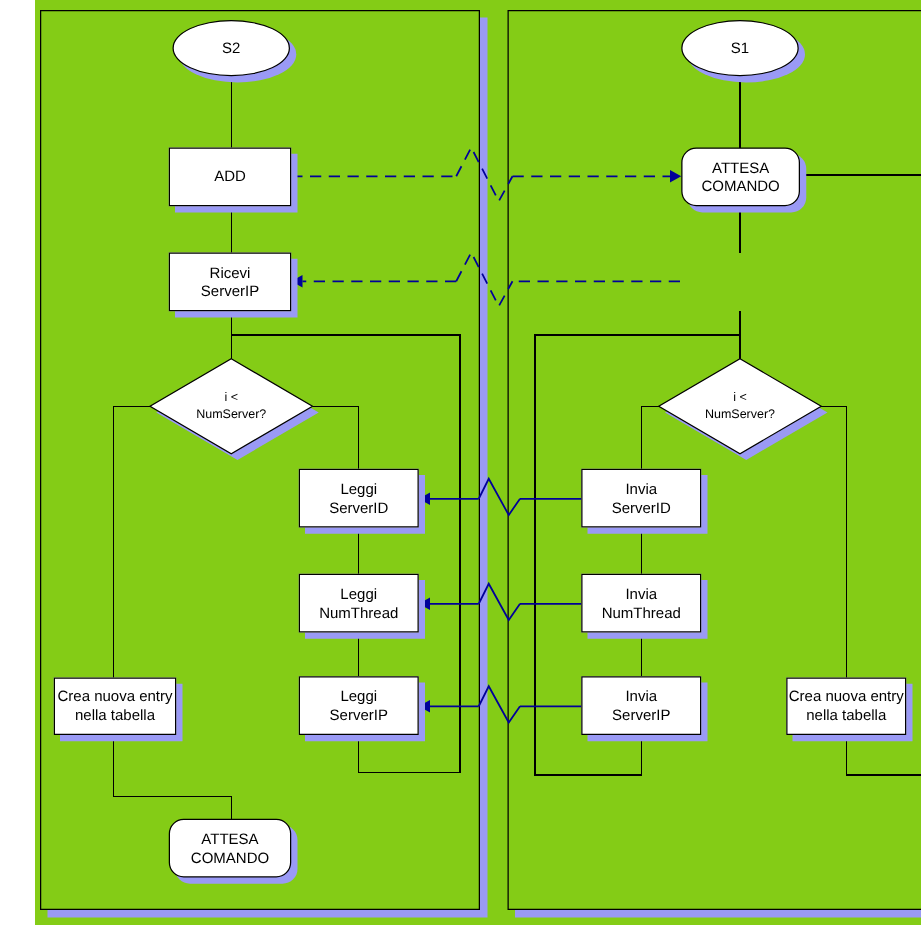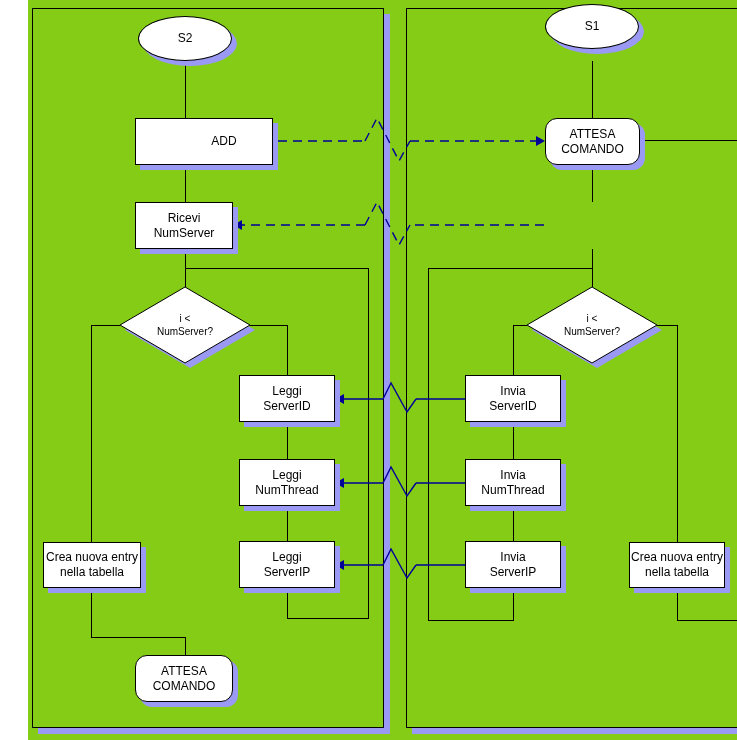--- a/index.html
+++ b/index.html
@@ -94,37 +94,37 @@
 
     <g stroke="#000099" stroke-width="1.4" fill="none">
       <path d="M437,565 L388,565"></path>
       <path d="M388,565 L379,578 L363,549 L355,565"></path>
       <path d="M355,565 L316,565"></path>
     </g>
     <polygon points="316,560 316,570 307,565" fill="#000099"></polygon>
   </svg>
 
   <div class="node ellipse" style="left:110px;top:16px;width:92px;height:43px;">S2</div>
-  <div class="node" style="left:107px;top:118px;width:96px;height:45px;padding-left:40px;">ADD</div>
+  <div class="node" style="left:107px;top:118px;width:96px;height:45px;">ADD</div>
   <div class="node" style="left:107px;top:202px;width:96px;height:45px;">Ricevi
-NumServer</div>
+ServerIP</div>
   <div class="dlabel" style="left:107px;top:300px;width:100px;height:50px;">i &lt;
 NumServer?</div>
   <div class="node" style="left:15px;top:542px;width:96px;height:44px;">Crea nuova entry
 nella tabella</div>
   <div class="node" style="left:211px;top:375px;width:94px;height:45px;">Leggi
 ServerID</div>
   <div class="node" style="left:211px;top:459px;width:94px;height:45px;">Leggi
 NumThread</div>
   <div class="node" style="left:211px;top:541px;width:94px;height:45px;">Leggi
 ServerIP</div>
   <div class="node rounded" style="left:107px;top:655px;width:96px;height:45px;">ATTESA
 COMANDO</div>
 
-  <div class="node ellipse" style="left:517px;top:4px;width:92px;height:43px;">S1</div>
+  <div class="node ellipse" style="left:517px;top:16px;width:92px;height:43px;">S1</div>
   <div class="node rounded" style="left:517px;top:118px;width:93px;height:45px;">ATTESA
 COMANDO</div>
   <div class="dlabel" style="left:514px;top:300px;width:100px;height:50px;">i &lt;
 NumServer?</div>
   <div class="node" style="left:437px;top:375px;width:94px;height:45px;">Invia
 ServerID</div>
   <div class="node" style="left:437px;top:459px;width:94px;height:45px;">Invia
 NumThread</div>
   <div class="node" style="left:437px;top:541px;width:94px;height:45px;">Invia
 ServerIP</div>

